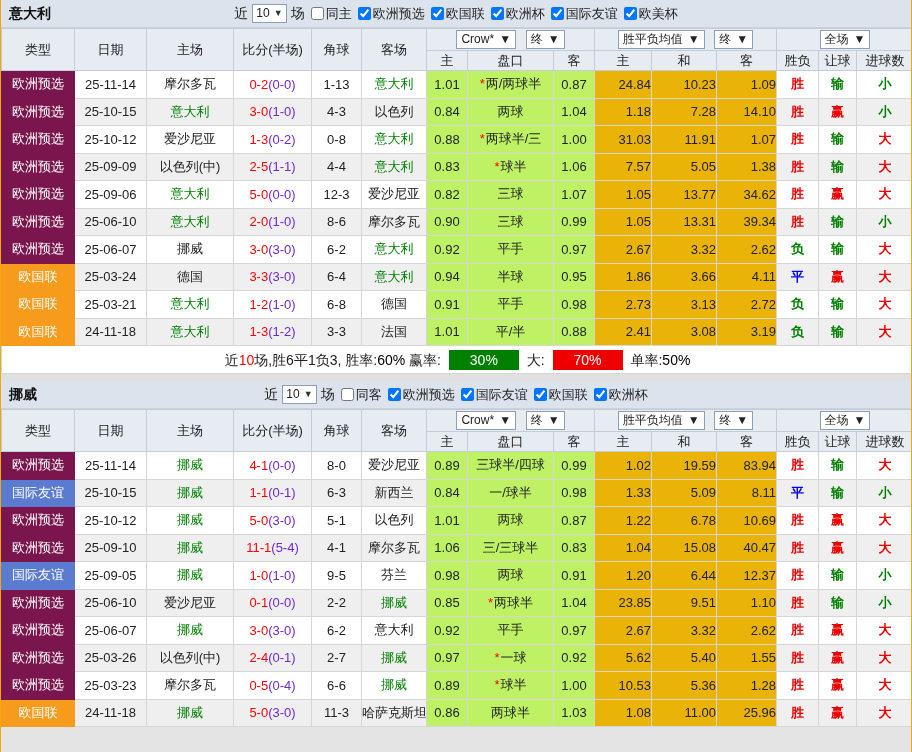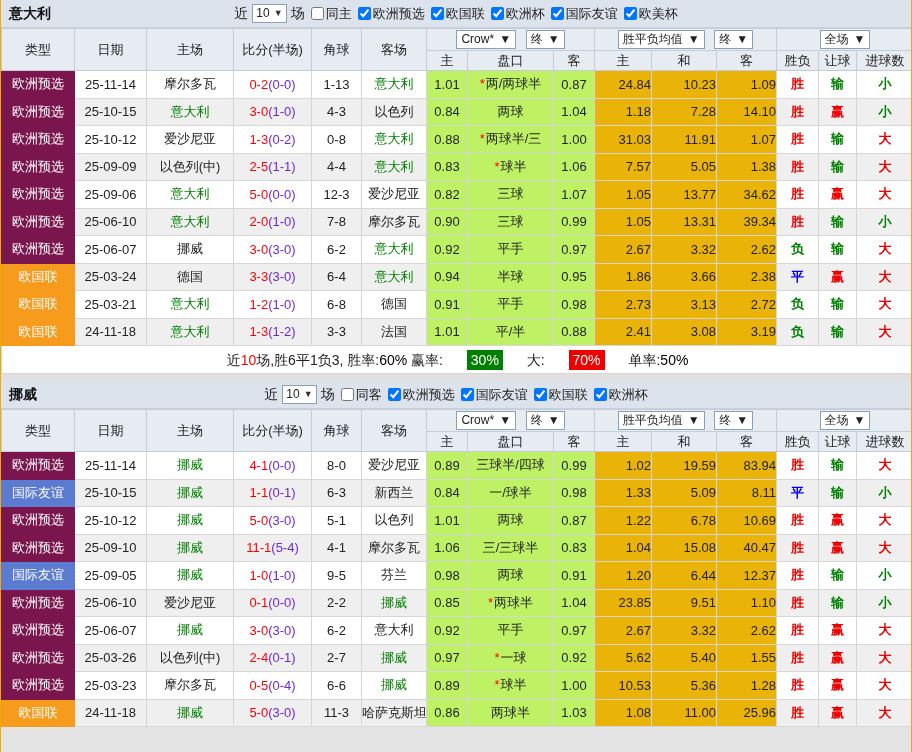--- a/index.html
+++ b/index.html
@@ -42,21 +42,21 @@
   .score-main { color:#f00; }
   .score-half { color:#6d28d9; }
   .star { color:#f00; margin-right:1px; }
   td.res { font-weight:bold; }
   .c-red { color:#e00; }
   .c-green { color:#008000; }
   .c-blue { color:#0000ee; }
   tr.summary-row td { height:28px; background:#fff !important; font-size:14px; color:#222; }
   .sum-red { color:#f00; }
   .sum-blue { color:#000000; }
-  .badge { color:#fff; padding:2px 4px; margin:0 20px; display:inline-block; }
+  .badge { color:#fff; padding:2px 21px; margin:0 4px; display:inline-block; }
   .badge.green { background:#008000; }
   .badge.red { background:#e00;text-align:right; }
   .section-gap { height:7px; background:#e0e0e0; }
 </style>
 </head>
 <body>
 
 <div class="page">
 
 
@@ -233,21 +233,21 @@
           <td class="avg">34.62</td>
           <td class="res c-red">胜</td>
           <td class="res c-red">赢</td>
           <td class="res c-red">大</td>
         </tr>
         <tr>
           <td class="type maroon">欧洲预选</td>
           <td>25-06-10</td>
           <td class="team green">意大利</td>
           <td><span class="score-main">2-0</span><span class="score-half">(1-0)</span></td>
-          <td>7-8</td>
+          <td>8-6</td>
           <td class="team">摩尔多瓦</td>
           <td class="odds">0.90</td>
           <td class="odds"><span>三球</span></td>
           <td class="odds">0.99</td>
           <td class="avg">1.05</td>
           <td class="avg">13.31</td>
           <td class="avg">39.34</td>
           <td class="res c-red">胜</td>
           <td class="res c-green">输</td>
           <td class="res c-green">小</td>
@@ -274,21 +274,21 @@
           <td>25-03-24</td>
           <td class="team">德国</td>
           <td><span class="score-main">3-3</span><span class="score-half">(3-0)</span></td>
           <td>6-4</td>
           <td class="team green">意大利</td>
           <td class="odds">0.94</td>
           <td class="odds"><span>半球</span></td>
           <td class="odds">0.95</td>
           <td class="avg">1.86</td>
           <td class="avg">3.66</td>
-          <td class="avg">2.38</td>
+          <td class="avg">4.11</td>
           <td class="res c-blue">平</td>
           <td class="res c-red">赢</td>
           <td class="res c-red">大</td>
         </tr>
         <tr>
           <td class="type orange">欧国联</td>
           <td>25-03-21</td>
           <td class="team green">意大利</td>
           <td><span class="score-main">1-2</span><span class="score-half">(1-0)</span></td>
           <td>6-8</td>

